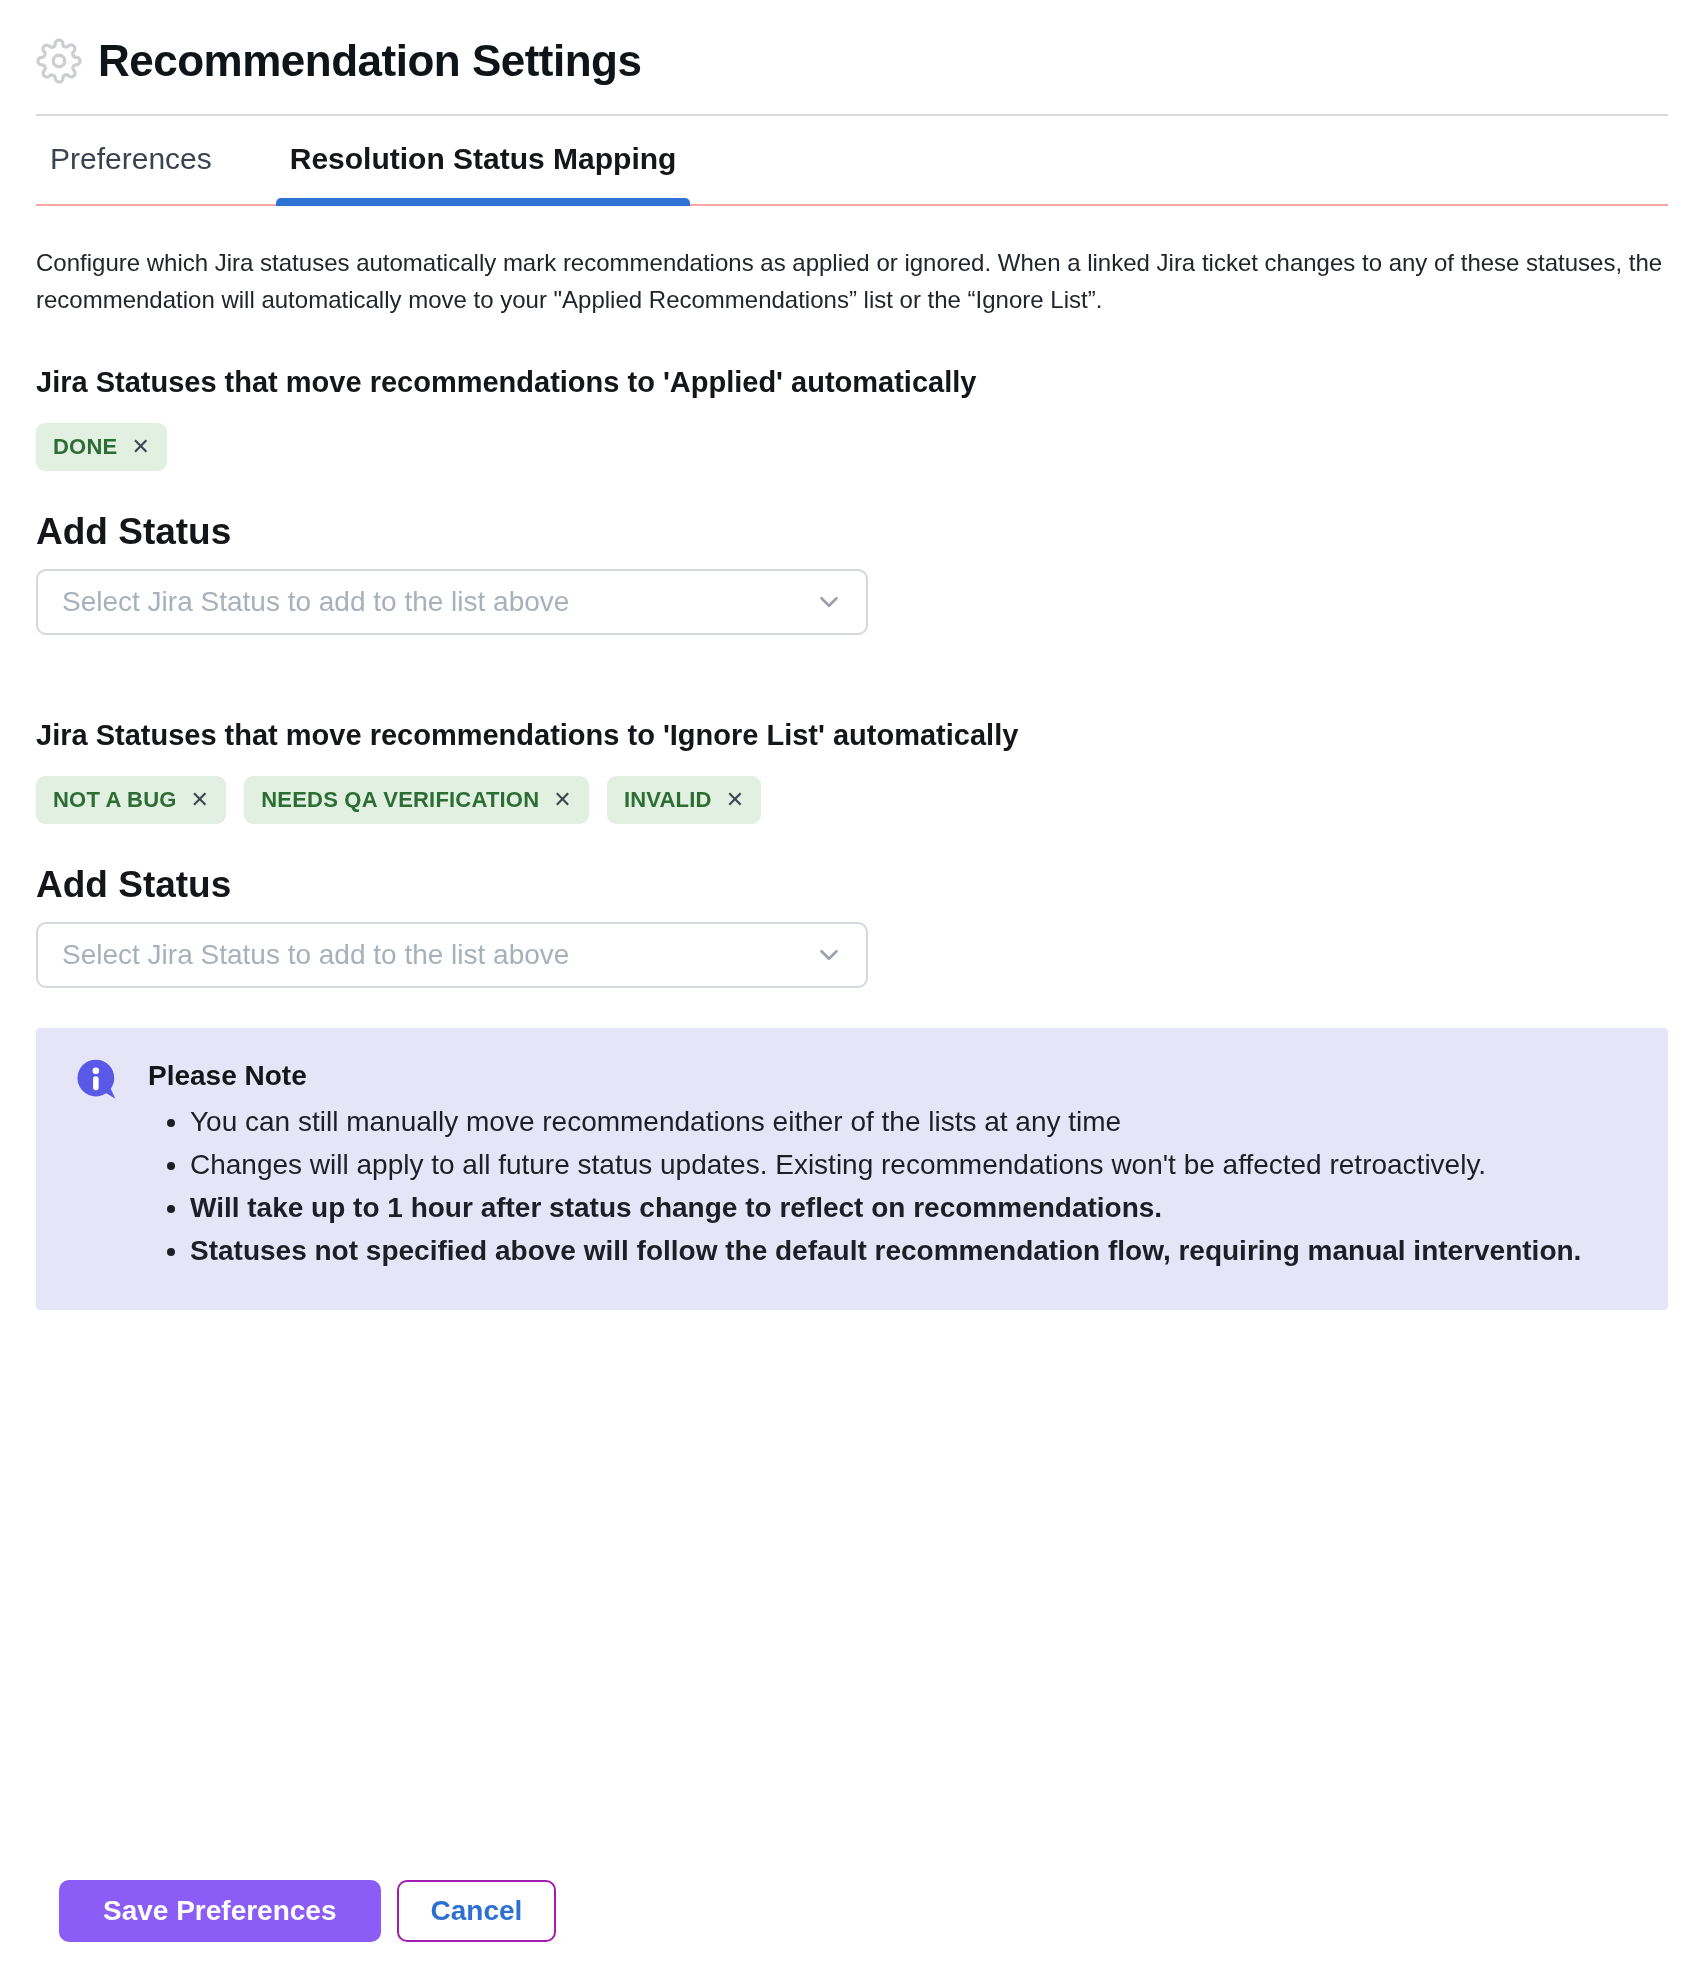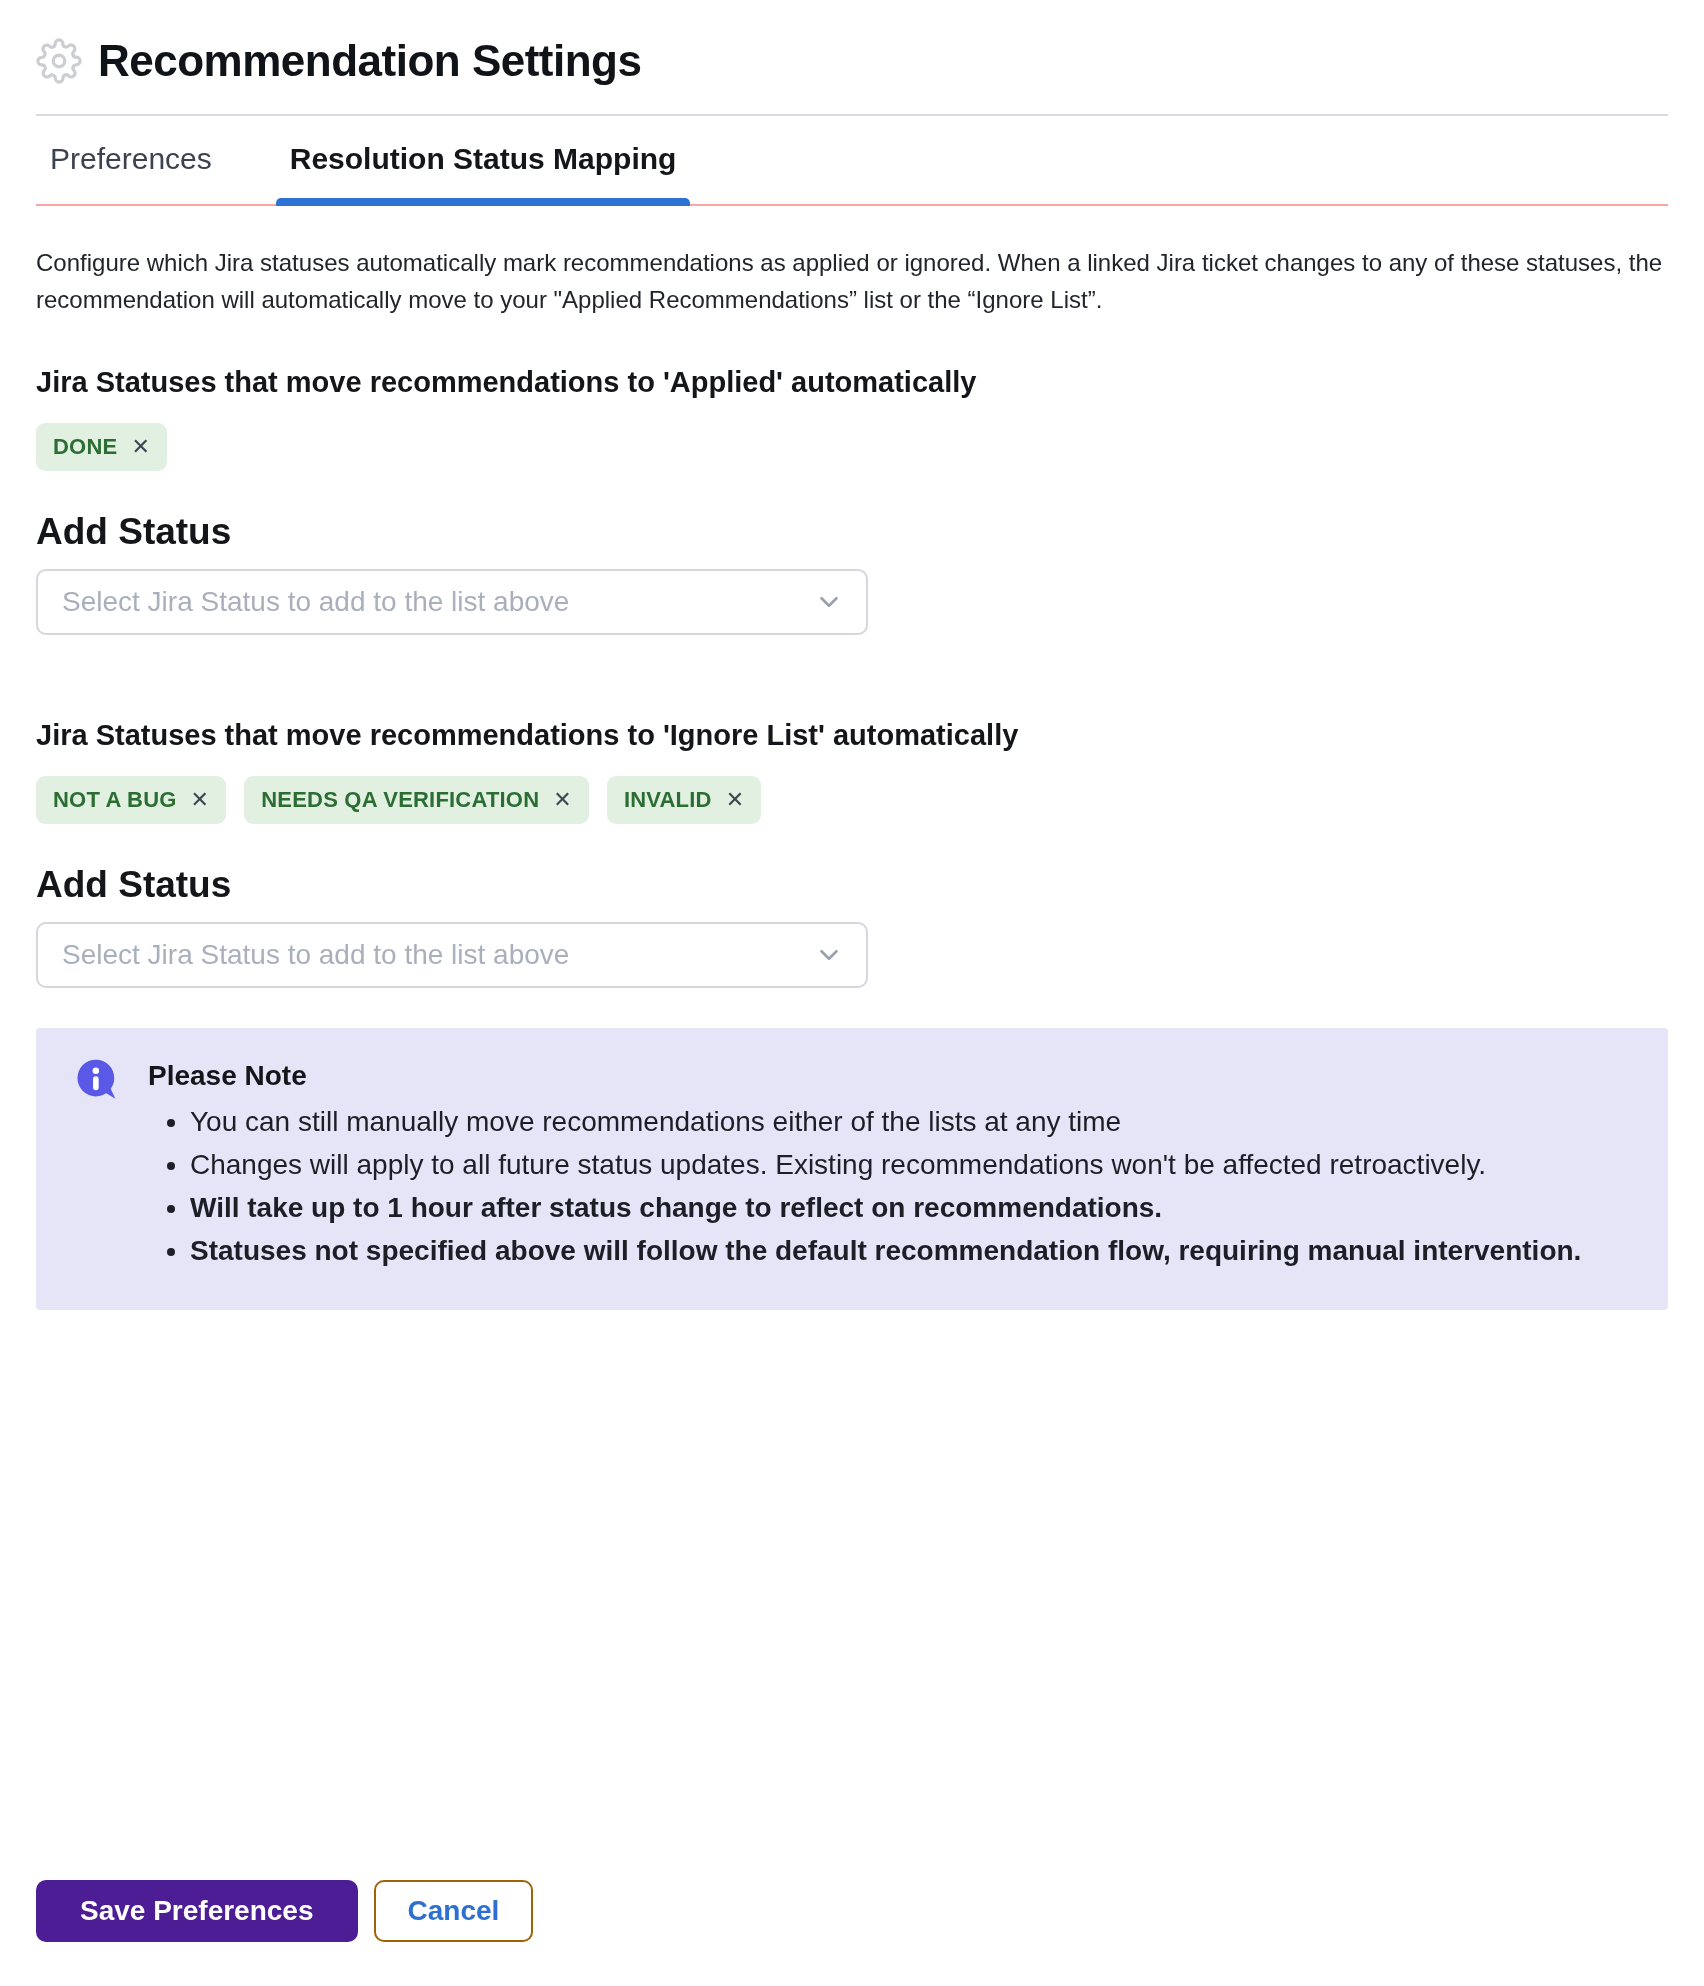--- a/index.html
+++ b/index.html
@@ -173,29 +173,30 @@
     font-size: 28px;
     font-weight: 700;
     font-family: inherit;
     display: inline-flex;
     align-items: center;
     justify-content: center;
     cursor: pointer;
     box-sizing: border-box;
   }
   .btn-primary {
-    background: #4c1d95;
+    background: #8b5cf6;
     color: #ffffff;
     border: none;
     padding: 0 44px;
+    margin-left: 23px;
   }
   .btn-secondary {
     background: #ffffff;
     color: #2e6fd2;
-    border: 2px solid #a16207;
+    border: 2px solid #a21caf;
     padding: 0 32px;
   }
 </style>
 </head>
 <body>
 
 <div class="content">
 
   <div class="header">
     <svg class="gear" viewBox="0 0 24 24" fill="none" stroke="#cdced2" stroke-width="1.7" stroke-linecap="round" stroke-linejoin="round">

